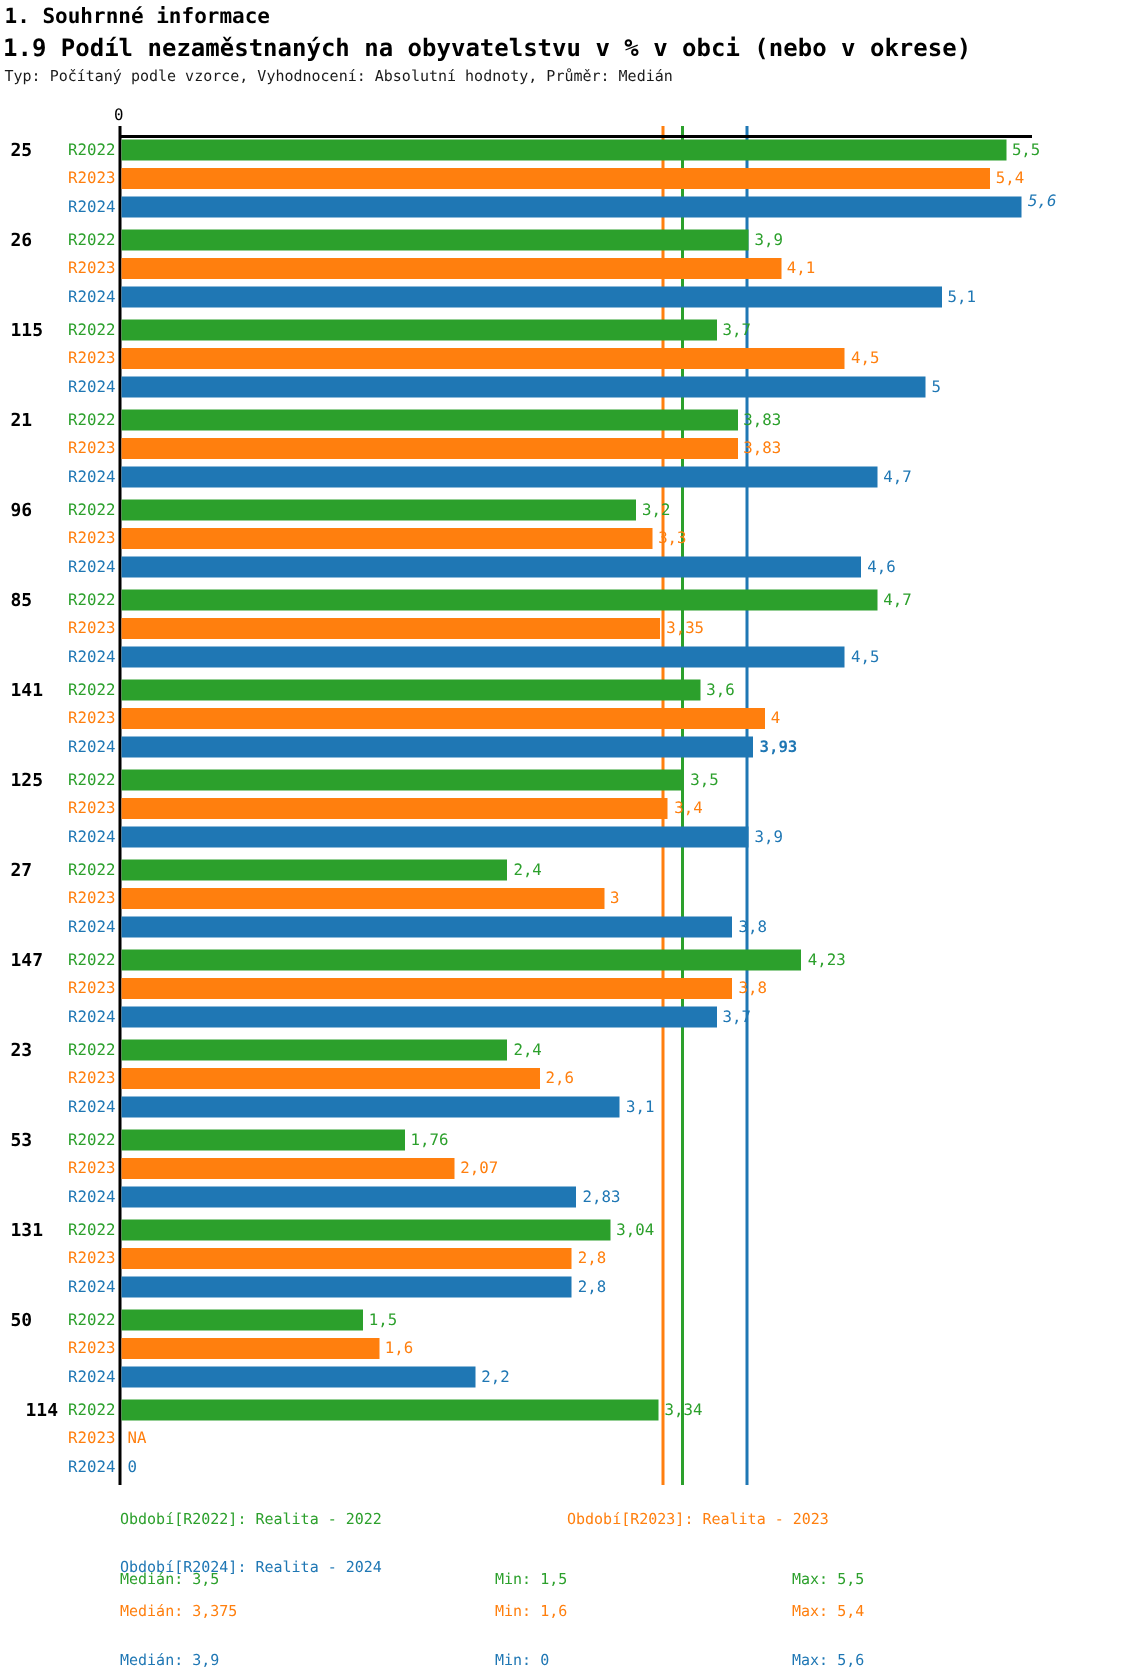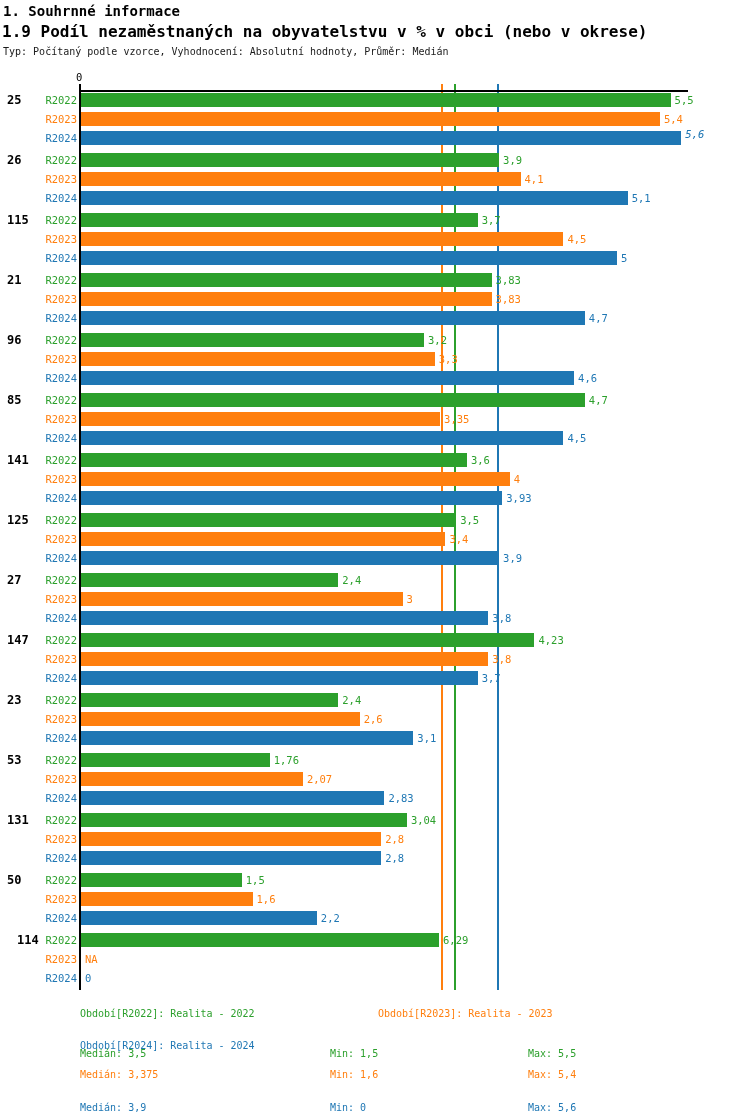--- a/index.html
+++ b/index.html
@@ -106,21 +106,21 @@
       <div class="val-label" style="left: 567.4px; top: 432px; color: rgb(31, 119, 180);">4,5</div>
       <div class="grp-label" style="left: 7px; top: 454px;">141</div>
       <div class="ser-label" style="left: 33px; top: 454px; color: rgb(44, 160, 44);">R2022</div>
       <div class="bar" style="left: 81px; top: 453px; width: 385.92px; background: rgb(44, 160, 44);"></div>
       <div class="val-label" style="left: 470.92px; top: 454px; color: rgb(44, 160, 44);">3,6</div>
       <div class="ser-label" style="left: 33px; top: 473px; color: rgb(255, 127, 14);">R2023</div>
       <div class="bar" style="left: 81px; top: 472px; width: 428.8px; background: rgb(255, 127, 14);"></div>
       <div class="val-label" style="left: 513.8px; top: 473px; color: rgb(255, 127, 14);">4</div>
       <div class="ser-label" style="left: 33px; top: 492px; color: rgb(31, 119, 180);">R2024</div>
       <div class="bar" style="left: 81px; top: 491px; width: 421.296px; background: rgb(31, 119, 180);"></div>
-      <div class="val-label" style="left: 506.296px; top: 492px; color: rgb(31, 119, 180);">3,93</div>
+      <div class="val-label" style="left: 506.296px; top: 492px; color: rgb(31, 119, 180); font-weight: bold;">3,93</div>
       <div class="grp-label" style="left: 7px; top: 514px;">125</div>
       <div class="ser-label" style="left: 33px; top: 514px; color: rgb(44, 160, 44);">R2022</div>
       <div class="bar" style="left: 81px; top: 513px; width: 375.2px; background: rgb(44, 160, 44);"></div>
       <div class="val-label" style="left: 460.2px; top: 514px; color: rgb(44, 160, 44);">3,5</div>
       <div class="ser-label" style="left: 33px; top: 533px; color: rgb(255, 127, 14);">R2023</div>
       <div class="bar" style="left: 81px; top: 532px; width: 364.48px; background: rgb(255, 127, 14);"></div>
       <div class="val-label" style="left: 449.48px; top: 533px; color: rgb(255, 127, 14);">3,4</div>
       <div class="ser-label" style="left: 33px; top: 552px; color: rgb(31, 119, 180);">R2024</div>
       <div class="bar" style="left: 81px; top: 551px; width: 418.08px; background: rgb(31, 119, 180);"></div>
       <div class="val-label" style="left: 503.08px; top: 552px; color: rgb(31, 119, 180);">3,9</div>
@@ -180,21 +180,21 @@
       <div class="val-label" style="left: 245.8px; top: 874px; color: rgb(44, 160, 44);">1,5</div>
       <div class="ser-label" style="left: 33px; top: 893px; color: rgb(255, 127, 14);">R2023</div>
       <div class="bar" style="left: 81px; top: 892px; width: 171.52px; background: rgb(255, 127, 14);"></div>
       <div class="val-label" style="left: 256.52px; top: 893px; color: rgb(255, 127, 14);">1,6</div>
       <div class="ser-label" style="left: 33px; top: 912px; color: rgb(31, 119, 180);">R2024</div>
       <div class="bar" style="left: 81px; top: 911px; width: 235.84px; background: rgb(31, 119, 180);"></div>
       <div class="val-label" style="left: 320.84px; top: 912px; color: rgb(31, 119, 180);">2,2</div>
       <div class="grp-label" style="left: 17px; top: 934px;">114</div>
       <div class="ser-label" style="left: 33px; top: 934px; color: rgb(44, 160, 44);">R2022</div>
       <div class="bar" style="left: 81px; top: 933px; width: 358.048px; background: rgb(44, 160, 44);"></div>
-      <div class="val-label" style="left: 443.048px; top: 934px; color: rgb(44, 160, 44);">6,29</div>
+      <div class="val-label" style="left: 443.048px; top: 934px; color: rgb(44, 160, 44);">3,34</div>
       <div class="ser-label" style="left: 33px; top: 953px; color: rgb(255, 127, 14);">R2023</div>
       <div class="val-label" style="left: 85px; top: 953px; color: rgb(255, 127, 14);">NA</div>
       <div class="ser-label" style="left: 33px; top: 972px; color: rgb(31, 119, 180);">R2024</div>
       <div class="val-label" style="left: 85px; top: 972px; color: rgb(31, 119, 180);">0</div>
     </div>
 
   <div class="abs legend green" style="left:80px;top:1008px;">Období[R2022]: Realita - 2022</div>
   <div class="abs legend orange" style="left:378px;top:1008px;">Období[R2023]: Realita - 2023</div>
   <div class="abs legend blue" style="left:80px;top:1028px;">Období[R2024]: Realita - 2024</div>
 

